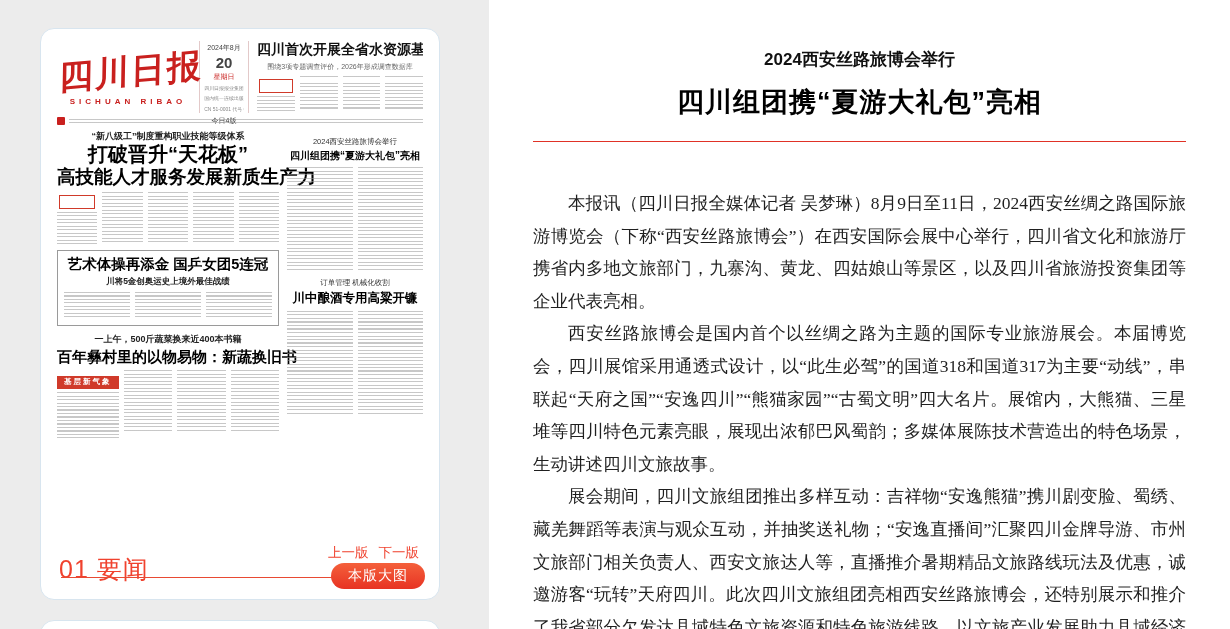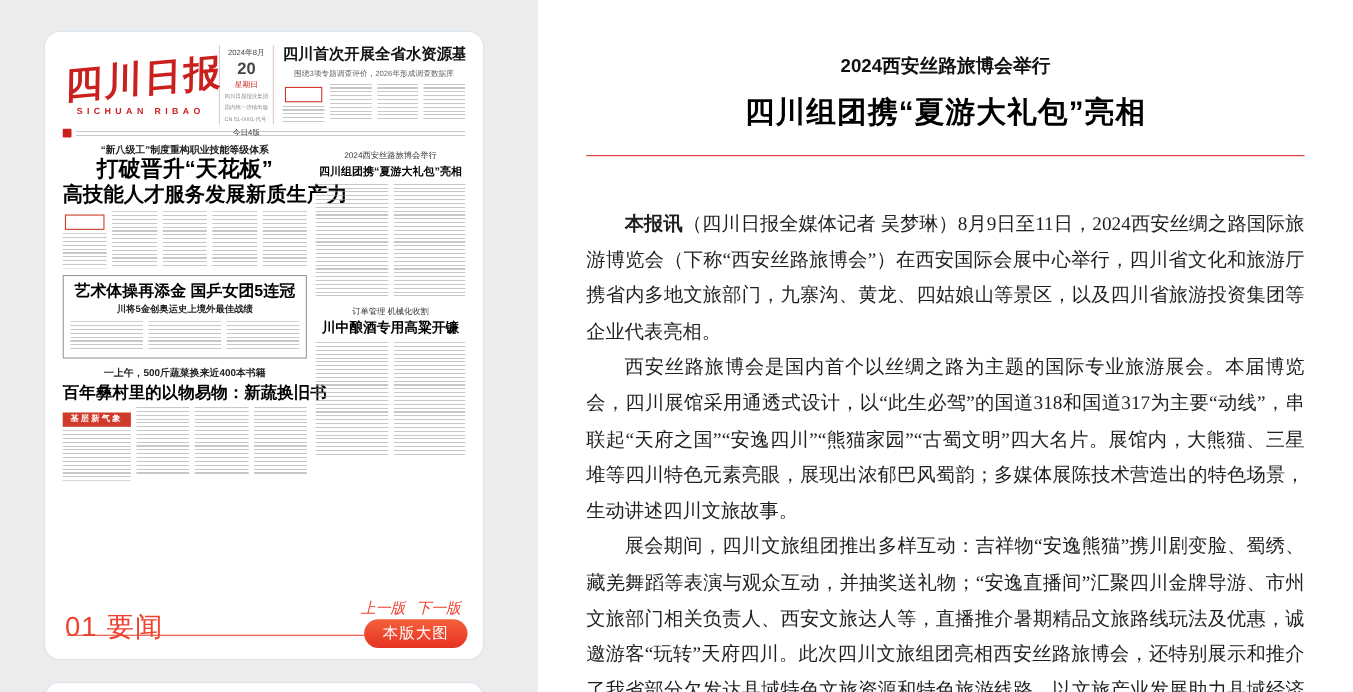--- a/index.html
+++ b/index.html
@@ -104,40 +104,40 @@
   .rc-h3 { font-size:12.5px; font-weight:900; color:#000; text-align:center;
     margin:2px 0 4px; white-space:nowrap; }
 
   .cardfooter { height:62px; position:relative; flex:none; }
   .page-label { position:absolute; left:18px; bottom:13px; color:#f0422e;
     font-size:25px; letter-spacing:1px; }
   .foot-line { position:absolute; left:20px; right:92px; bottom:21px; height:1px;
     background:#e84a33; }
   .nav-links { position:absolute; right:20px; top:7px; font-size:13.5px;
     color:#f0422e; display:flex; gap:10px; }
-  .nav-links span { cursor:pointer;font-style:italic; }
+  .nav-links span { cursor:pointer; }
   .big-pill { position:absolute; right:14px; bottom:10px; padding:4px 17px;
     border-radius:15px; background:linear-gradient(180deg,#f4603b,#e73323);
     color:#fff; font-size:14px; letter-spacing:1px; cursor:pointer; }
 
   .next-card { position:absolute; left:40px; top:620px; width:400px; height:20px;
     background:#fff; border:1px solid #d8e5ef; border-radius:14px 14px 0 0; }
 
   
   .reader { position:absolute; left:489px; top:0; width:741px; height:629px;
     background:#fff; padding:0 44px; overflow:hidden; }
   .art-kicker { margin-top:48px; text-align:center; font-size:17px; font-weight:900;
     color:#111; }
   .art-title { margin-top:13px; text-align:center; font-size:27px; font-weight:900;
     color:#000; letter-spacing:1px; }
   .art-rule { margin-top:21px; height:1px; background:#e03226; }
   .art-body { margin-top:45px; font-family:"Liberation Serif", serif; color:#1f1f1f;
     font-size:17.5px; line-height:32.6px; text-align:justify; }
   .art-body p { text-indent:2em; }
-  .art-body b { font-weight:700; }
+  .art-body b { font-weight:400; }
 </style>
 </head>
 <body>
 
 <div class="card">
   <div class="paper">
 
     <div class="np-header">
       <div class="masthead">
         <span class="cn">四川日报</span>

